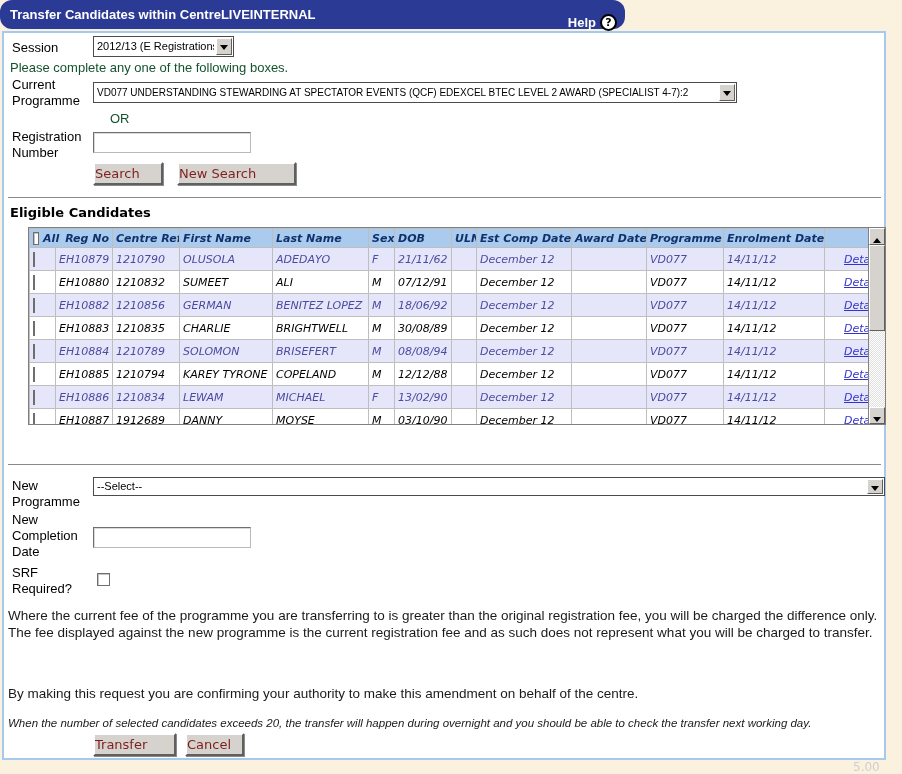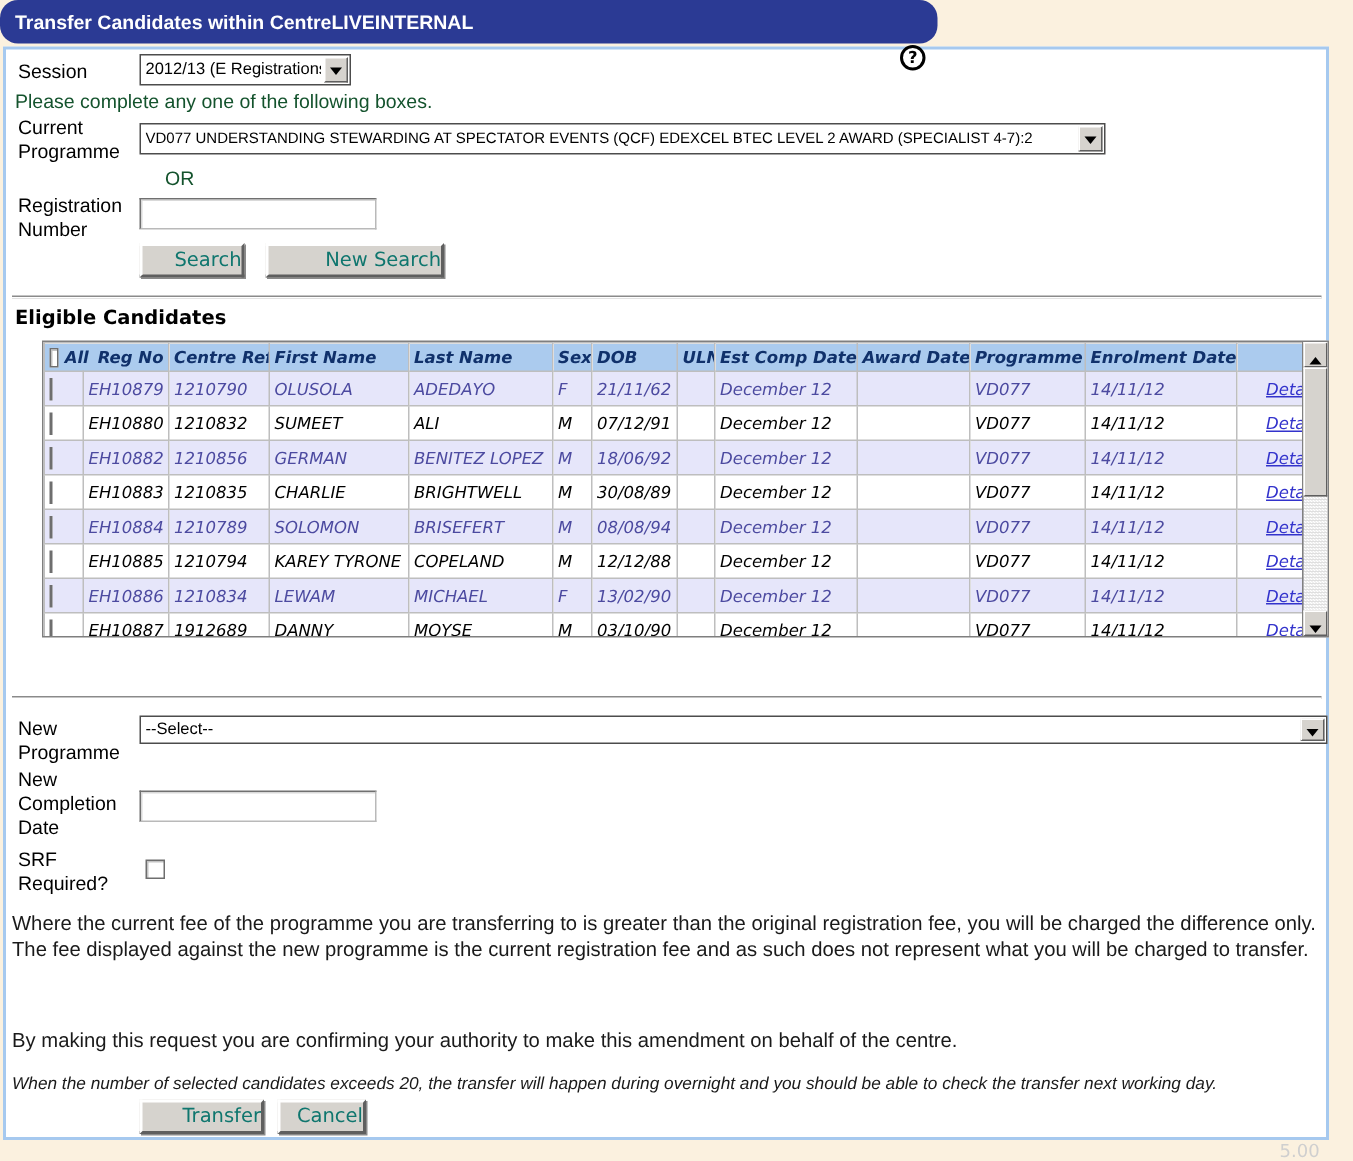--- a/index.html
+++ b/index.html
@@ -3,40 +3,40 @@
 <meta charset="utf-8">
 <style>
   * { margin:0; padding:0; box-sizing:border-box; }
   html,body { width:902px; height:774px; }
   body { background:#FBF1DF; font-family:"Liberation Sans", sans-serif; }
   .page { position:relative; width:902px; height:774px; overflow:hidden; }
 
   
   .titlebar { position:absolute; left:0; top:2; width:625px; height:29px; background:#2B3A94; color:#fff;border-radius:12px; }
   .titlebar .caption { position:absolute; left:10px; top:0; line-height:29px; font-size:13px; font-weight:bold; }
-  .helpbox { position:absolute; right:8px; top:16px; height:45px; display:flex; align-items:center; gap:4px; cursor:pointer; }
+  .helpbox { position:absolute; right:8px; top:0; height:45px; display:flex; align-items:center; gap:4px; cursor:pointer; }
   .helpbox .help-text { font-size:13px; font-weight:bold; color:#fff; }
   .help-circle { width:17px; height:17px; border-radius:50%; background:#fff; border:2px solid #000; color:#000; font-size:11px; font-weight:bold; display:flex; align-items:center; justify-content:center; font-family:"DejaVu Sans", sans-serif; }
 
   
   .panel { position:absolute; left:2px; top:31px; width:884px; height:729px; background:#fff; border:2px solid #A6C9EF; }
 
   .lbl { position:absolute; font-size:13px; line-height:16px; color:#000; }
   .txt { position:absolute; font-size:13px; color:#14532d; }
 
   
   .sel { position:absolute; background:#fff; border:1px solid #4c4c4c; height:21px; overflow:hidden; cursor:default; }
   .sel .sel-text { position:absolute; left:3px; right:19px; top:0; bottom:0; line-height:19px; white-space:nowrap; overflow:hidden; font-size:11px; color:#000; }
   .sel .sel-text.small { font-size:10px; }
   .sel .sel-arrow { position:absolute; right:1px; top:1px; bottom:1px; width:16px; background:#D6D3CE; border:1px solid; border-color:#ffffff #5f5f5f #5f5f5f #ffffff; }
   .sel .sel-arrow:after { content:""; position:absolute; left:3px; top:6px; width:0; height:0; border:4px solid transparent; border-top:5px solid #000; }
 
   .inp { position:absolute; background:#fff; border:1px solid #707070; border-bottom-color:#B9B9B9; border-right-color:#B9B9B9; box-shadow: inset 1px 1px 0 #d9d9d9; font-size:12px; padding:2px 3px; font-family:"DejaVu Sans", sans-serif; }
 
-  .btn { position:absolute; background:#D6D3CE; border:2px solid; border-color:#ffffff #5f5f5f #5f5f5f #ffffff; box-shadow:1px 1px 0 #8a8a8a; font-size:13px; font-family:"DejaVu Sans", sans-serif; color:#0f766e; text-align:right; cursor:pointer; padding:0; }
+  .btn { position:absolute; background:#D6D3CE; border:2px solid; border-color:#ffffff #5f5f5f #5f5f5f #ffffff; box-shadow:1px 1px 0 #8a8a8a; font-size:13px; font-family:"DejaVu Sans", sans-serif; color:#7f1d1d; text-align:left; cursor:pointer; padding:0; }
 
   .divider { position:absolute; height:2px; background:#8a8a8a; border-bottom:1px solid #fff; }
 
   .heading { position:absolute; font-size:13px; font-weight:bold; font-family:"DejaVu Sans", sans-serif; color:#000; }
 
   
   .table-wrap { position:absolute; left:28px; top:227px; width:858px; height:198px; border:1px solid #7f7f7f; overflow:hidden; background:#fff; }
   table.grid { border-collapse:collapse; table-layout:fixed; width:840px; font-family:"DejaVu Sans", sans-serif;font-style:italic; }
   table.grid th, table.grid td { border:1px solid #BEBEBE; font-size:11px; padding:1px 3px; white-space:nowrap; overflow:hidden; text-align:left; vertical-align:middle; }
   table.grid th { background:#ABCBEE; color:#10316B; font-weight:bold; height:19px; }

